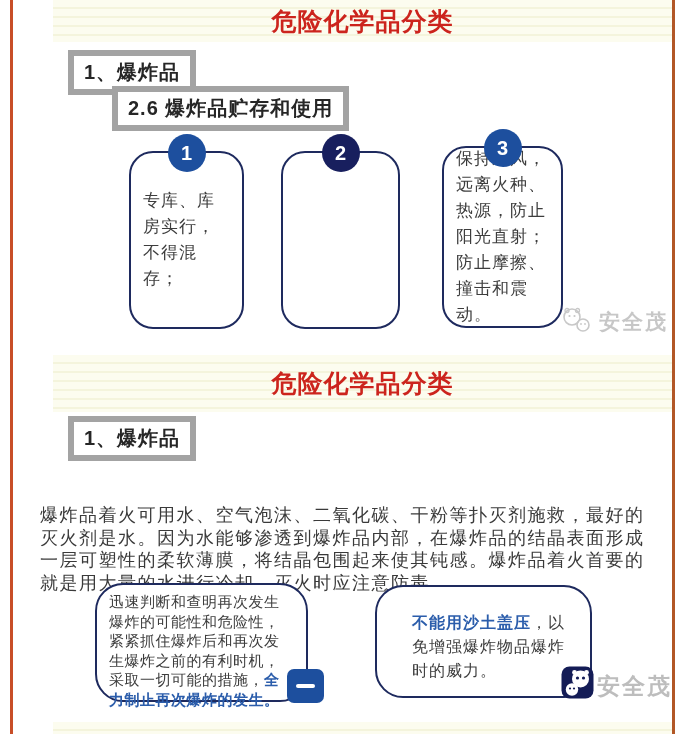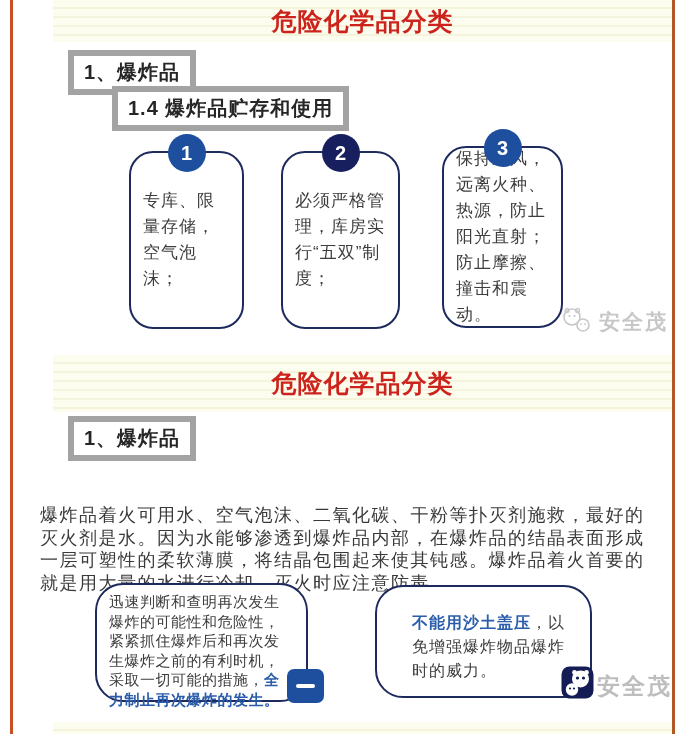--- a/index.html
+++ b/index.html
@@ -86,30 +86,29 @@
 <div class="page">
 
   <div class="edge left"></div>
   <div class="edge right"></div>
 
   <section class="band band-top">
     <h1 class="main-title">危险化学品分类</h1>
   </section>
 
   <div class="hbox" id="hbox-a1">1、爆炸品</div>
-  <div class="hbox" id="hbox-a2">1.4 爆炸品贮存和使用</div>
+  <div class="hbox" id="hbox-a2">2.6 爆炸品贮存和使用</div>
 
   <div class="card" id="card-1">
     <div class="badge royal">1</div>
-    <div class="card-text">专库、限量存储，空气泡沫；</div>
+    <div class="card-text">专库、库房实行，不得混存；</div>
   </div>
 
   <div class="card" id="card-2">
     <div class="badge dark">2</div>
-    <div class="card-text">必须严格管理，库房实行“五双”制度；</div>
   </div>
 
   <div class="card" id="card-3">
     <div class="badge royal">3</div>
     <div class="card-text">保持通风，远离火种、热源，防止阳光直射；防止摩擦、撞击和震动。</div>
   </div>
 
   <div class="watermark-top">
     <span>
       <svg width="36" height="28" viewBox="0 0 36 28">

